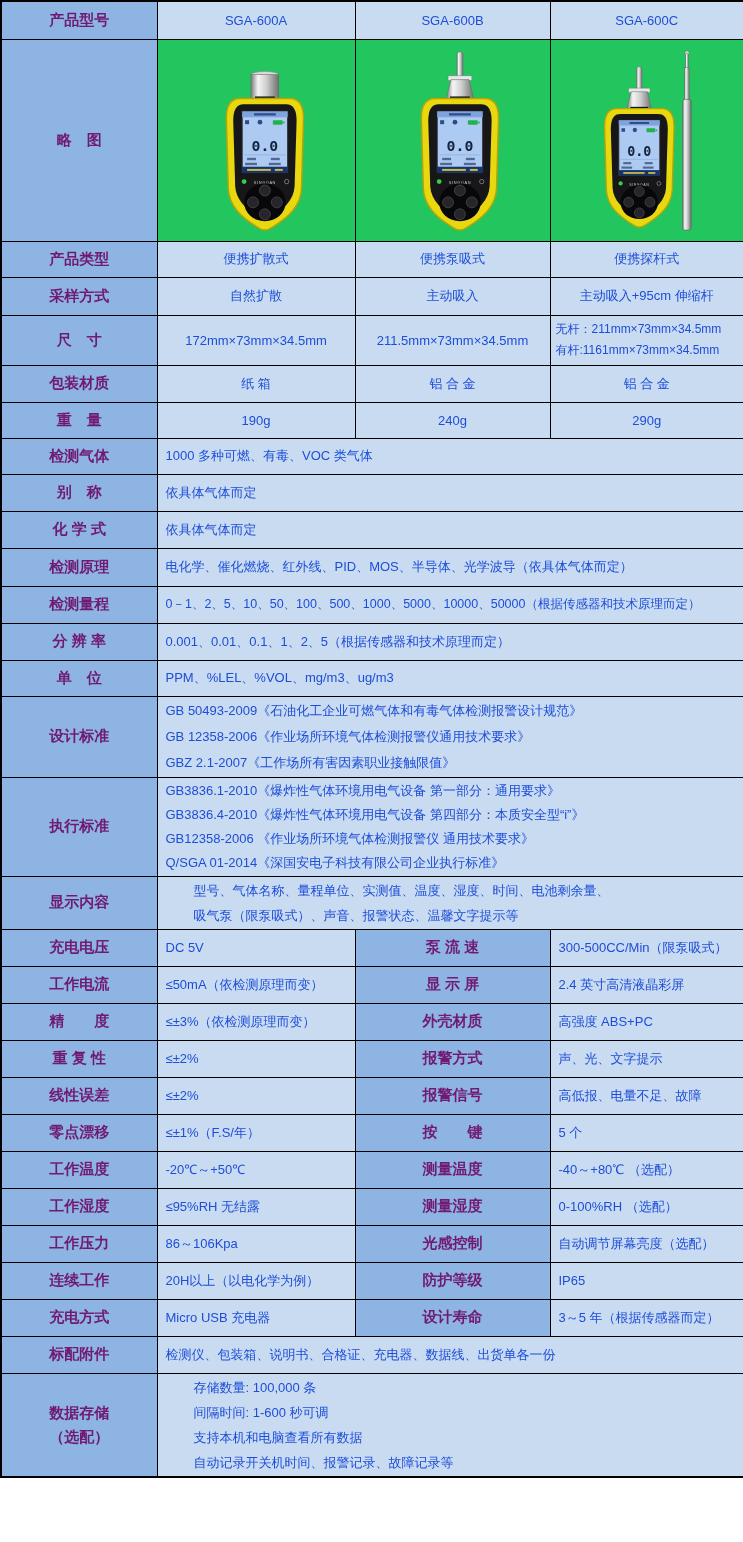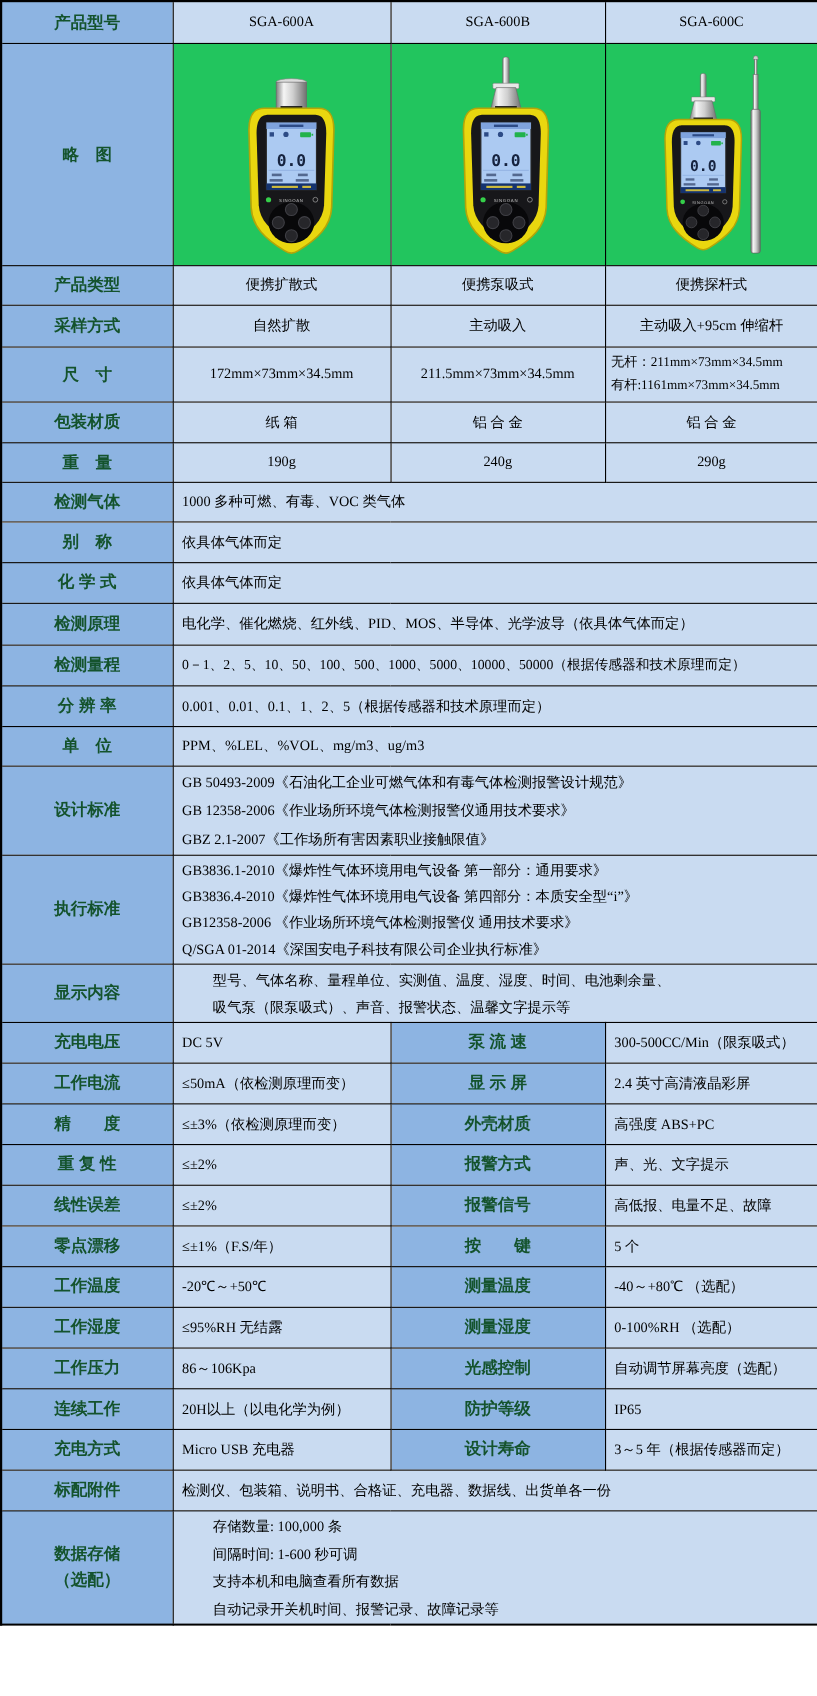--- a/index.html
+++ b/index.html
@@ -1,21 +1,21 @@
 <!DOCTYPE html>
 <html><head>
 <meta charset="utf-8">
 <style>
   html,body{margin:0;padding:0;background:#fff;}
   body{width:743px;}
   table{border-collapse:collapse;width:743px;table-layout:fixed;border:2px solid #000;}
   td{border:1px solid #000;overflow:hidden;vertical-align:middle;}
-  .lbl{font-family:"Liberation Sans",sans-serif;font-weight:bold;font-size:15px;color:#14532d;
+  .lbl{font-family:"Liberation Sans",sans-serif;font-weight:bold;font-size:15px;color:#701a75;
        background:#8DB4E2;text-align:center;}
-  .val{font-family:Liberation Serif, serif;font-size:13px;color:#000000;
+  .val{font-family:Liberation Sans, sans-serif;font-size:13px;color:#1d4ed8;
        background:#C9DBF1;}
   .c{text-align:center;}
   .l{padding-left:8px;padding-right:0;}
   .nw{white-space:nowrap;}
   .range{font-size:12.5px;}
   .lines div{line-height:26px;white-space:nowrap;}
   .l24 div{line-height:24px;}
   .l25 div{line-height:25px;margin-left:28px;}
   .dimc{font-size:12px;padding-left:5px;}
   .dimc div{line-height:21px;white-space:nowrap;}

